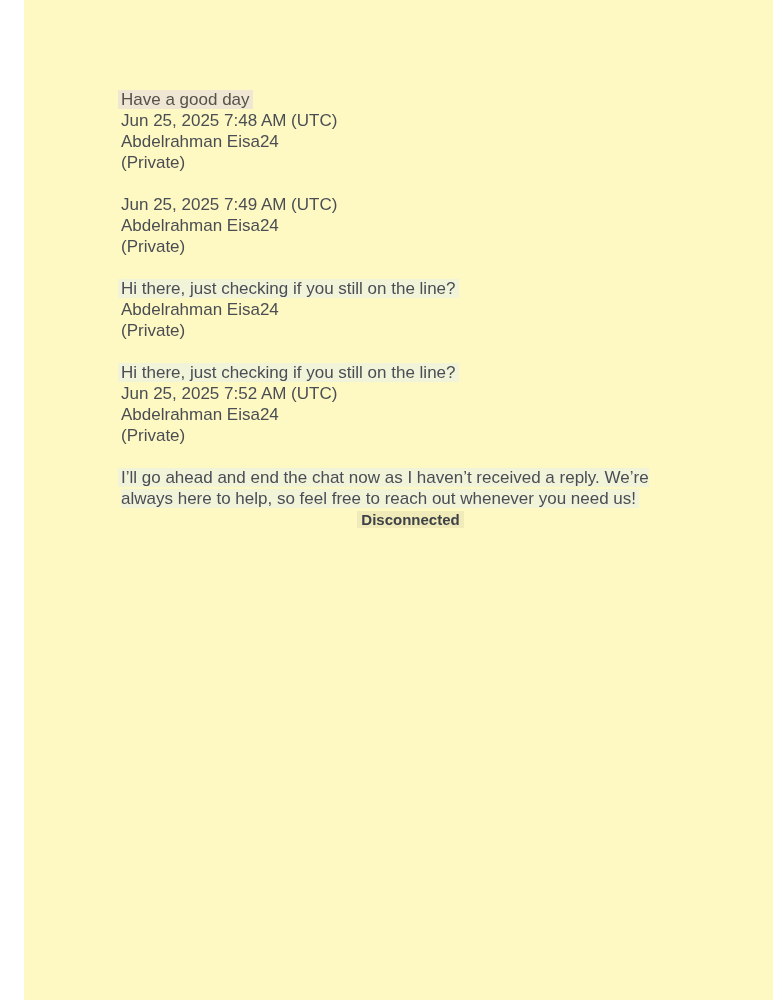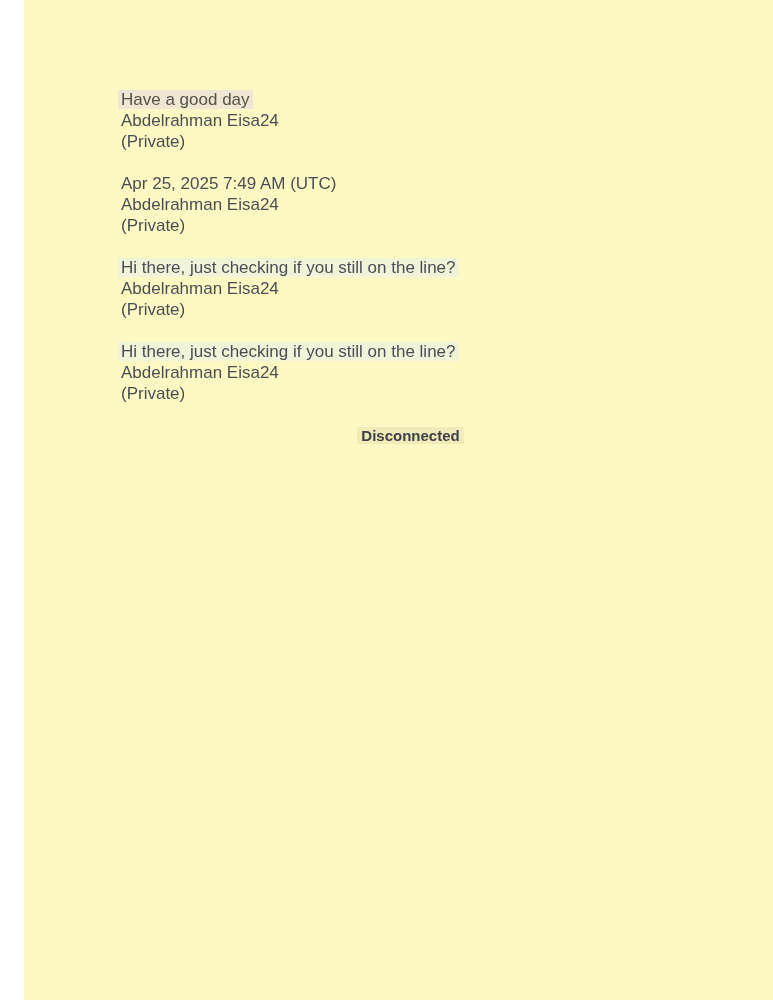--- a/index.html
+++ b/index.html
@@ -58,41 +58,46 @@
   }
 </style>
 </head>
 <body>
 
 <div class="page">
   <div class="content">
 
     <section class="block">
       <div class="msg"><span class="msg-text tan">Have a good day</span></div>
+      <div class="meta">Jun 25, 2025 7:48 AM (UTC)</div>
       <div class="meta">Abdelrahman Eisa24</div>
       <div class="meta">(Private)</div>
     </section>
 
     <section class="block">
-      <div class="meta">Apr 25, 2025 7:49 AM (UTC)</div>
+      <div class="meta">Jun 25, 2025 7:49 AM (UTC)</div>
       <div class="meta">Abdelrahman Eisa24</div>
       <div class="meta">(Private)</div>
     </section>
 
     <section class="block">
       <div class="msg"><span class="msg-text">Hi there, just checking if you still on the line?</span></div>
       <div class="meta">Abdelrahman Eisa24</div>
       <div class="meta">(Private)</div>
     </section>
 
     <section class="block">
       <div class="msg"><span class="msg-text">Hi there, just checking if you still on the line?</span></div>
+      <div class="meta">Jun 25, 2025 7:52 AM (UTC)</div>
       <div class="meta">Abdelrahman Eisa24</div>
       <div class="meta">(Private)</div>
     </section>
 
+    <section class="block last">
+      <div class="msg"><span class="msg-text">I’ll go ahead and end the chat now as I haven’t received a reply. We’re always here to help, so feel free to reach out whenever you need us!</span></div>
+    </section>
 
     <div class="status-row">
       <span class="status">Disconnected</span>
     </div>
 
   </div>
 </div>
 
 </body></html>

